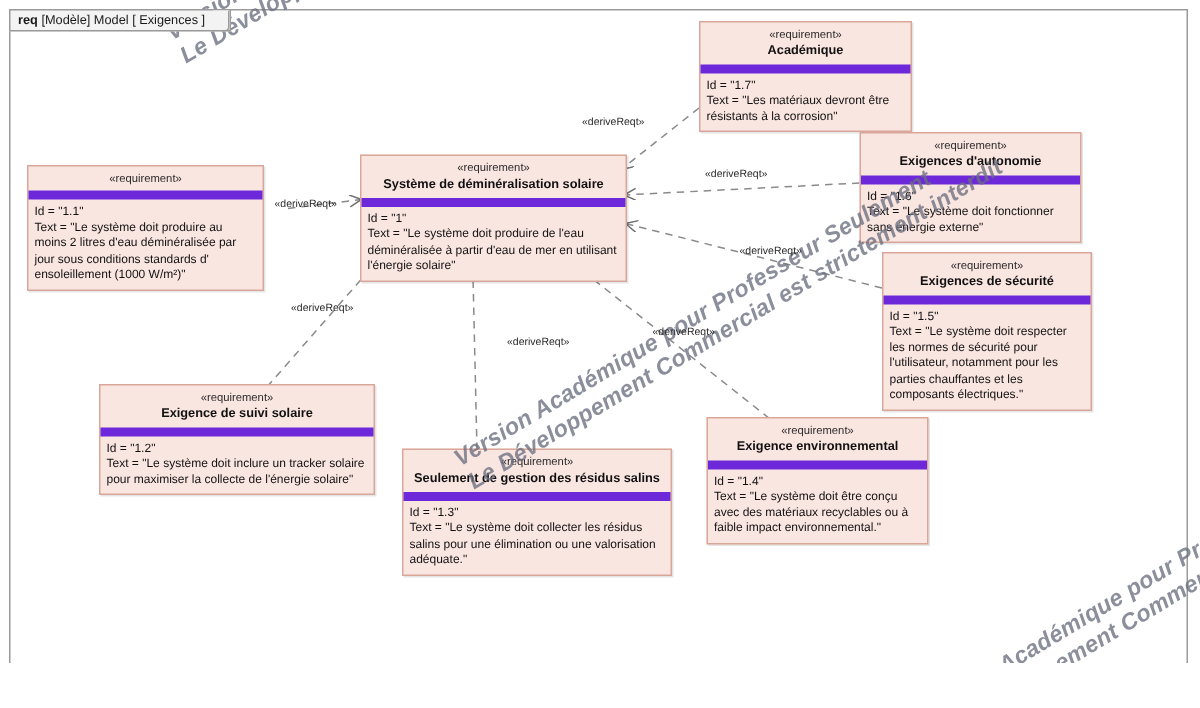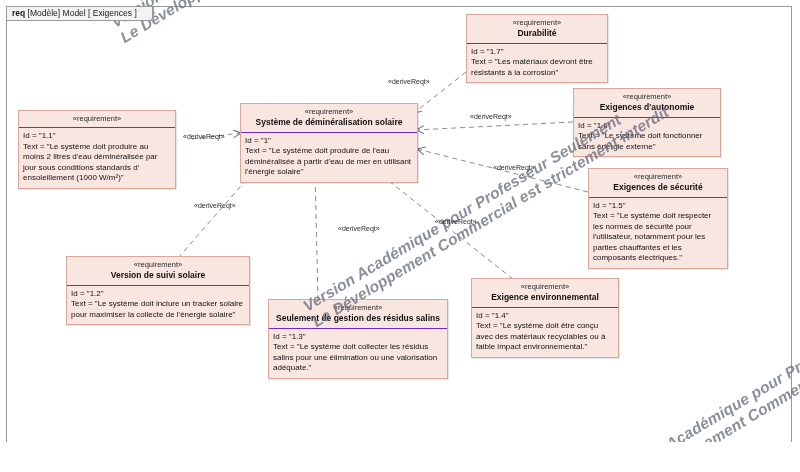--- a/index.html
+++ b/index.html
@@ -97,21 +97,21 @@
     position: absolute;
     z-index: 5;
     background: #fae6e1;
     border: 1px solid #d9a79a;
     box-sizing: border-box;
     box-shadow: 1px 1px 0 rgba(0,0,0,0.10);
   }
   .req-head {
     padding: 3px 4px 4px 4px;
     text-align: center;
-    border-bottom: 1px solid #6d28d9;
+    border-bottom: 6px solid #6d28d9;
   }
   .req-stereo {
     font-size: 7.5px;
     color: #2a2a2a;
     line-height: 9px;
     display: block;
   }
   .req-title {
     font-size: 8.5px;
     font-weight: bold;
@@ -195,21 +195,21 @@
     </div>
     <div class="req-body">
       <span class="req-id">Id = "1.1"</span>
       <span class="req-text">Text = "Le système doit produire au moins 2 litres d'eau déminéralisée par jour sous conditions standards d' ensoleillement (1000 W/m²)"</span>
     </div>
   </div>
 
   <div class="req-block" style="left:466px; top:14px; width:142px;">
     <div class="req-head">
       <span class="req-stereo">«requirement»</span>
-      <span class="req-title">Durabilité</span>
+      <span class="req-title">Académique</span>
     </div>
     <div class="req-body">
       <span class="req-id">Id = "1.7"</span>
       <span class="req-text">Text = "Les matériaux devront être résistants à la corrosion"</span>
     </div>
   </div>
 
   <div class="req-block" style="left:573px; top:88px; width:148px;">
     <div class="req-head">
       <span class="req-stereo">«requirement»</span>
@@ -228,21 +228,21 @@
     </div>
     <div class="req-body">
       <span class="req-id">Id = "1.5"</span>
       <span class="req-text">Text = "Le système doit respecter les normes de sécurité pour l'utilisateur, notamment pour les parties chauffantes et les composants électriques."</span>
     </div>
   </div>
 
   <div class="req-block" style="left:66px; top:256px; width:184px;">
     <div class="req-head">
       <span class="req-stereo">«requirement»</span>
-      <span class="req-title">Version de suivi solaire</span>
+      <span class="req-title">Exigence de suivi solaire</span>
     </div>
     <div class="req-body">
       <span class="req-id">Id = "1.2"</span>
       <span class="req-text">Text = "Le système doit inclure un tracker solaire pour maximiser la collecte de l'énergie solaire"</span>
     </div>
   </div>
 
   <div class="req-block" style="left:268px; top:299px; width:180px;">
     <div class="req-head">
       <span class="req-stereo">«requirement»</span>

